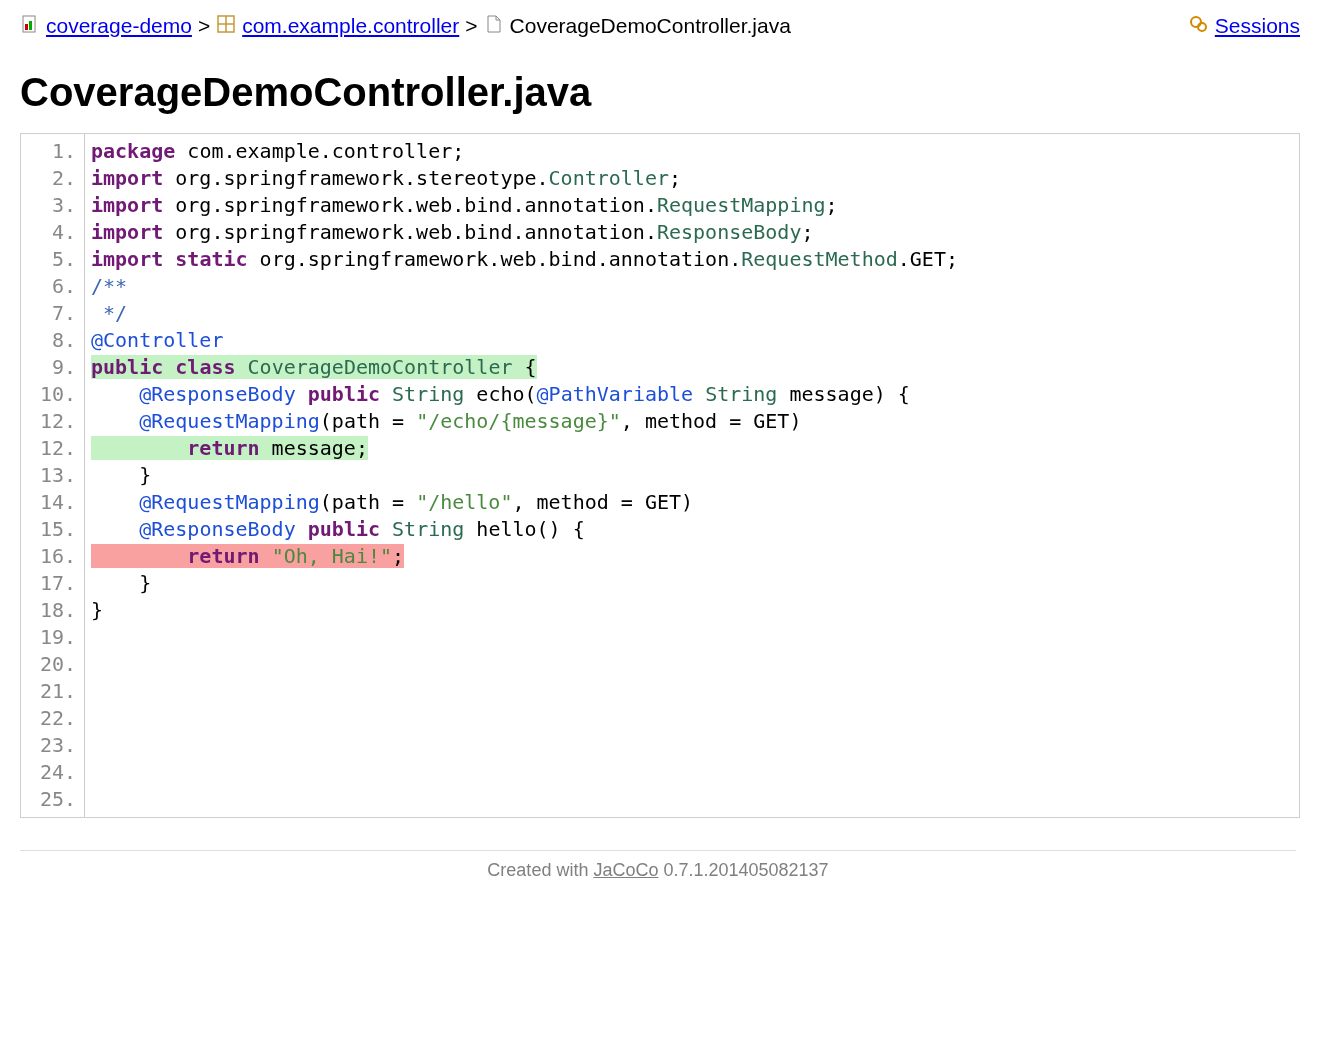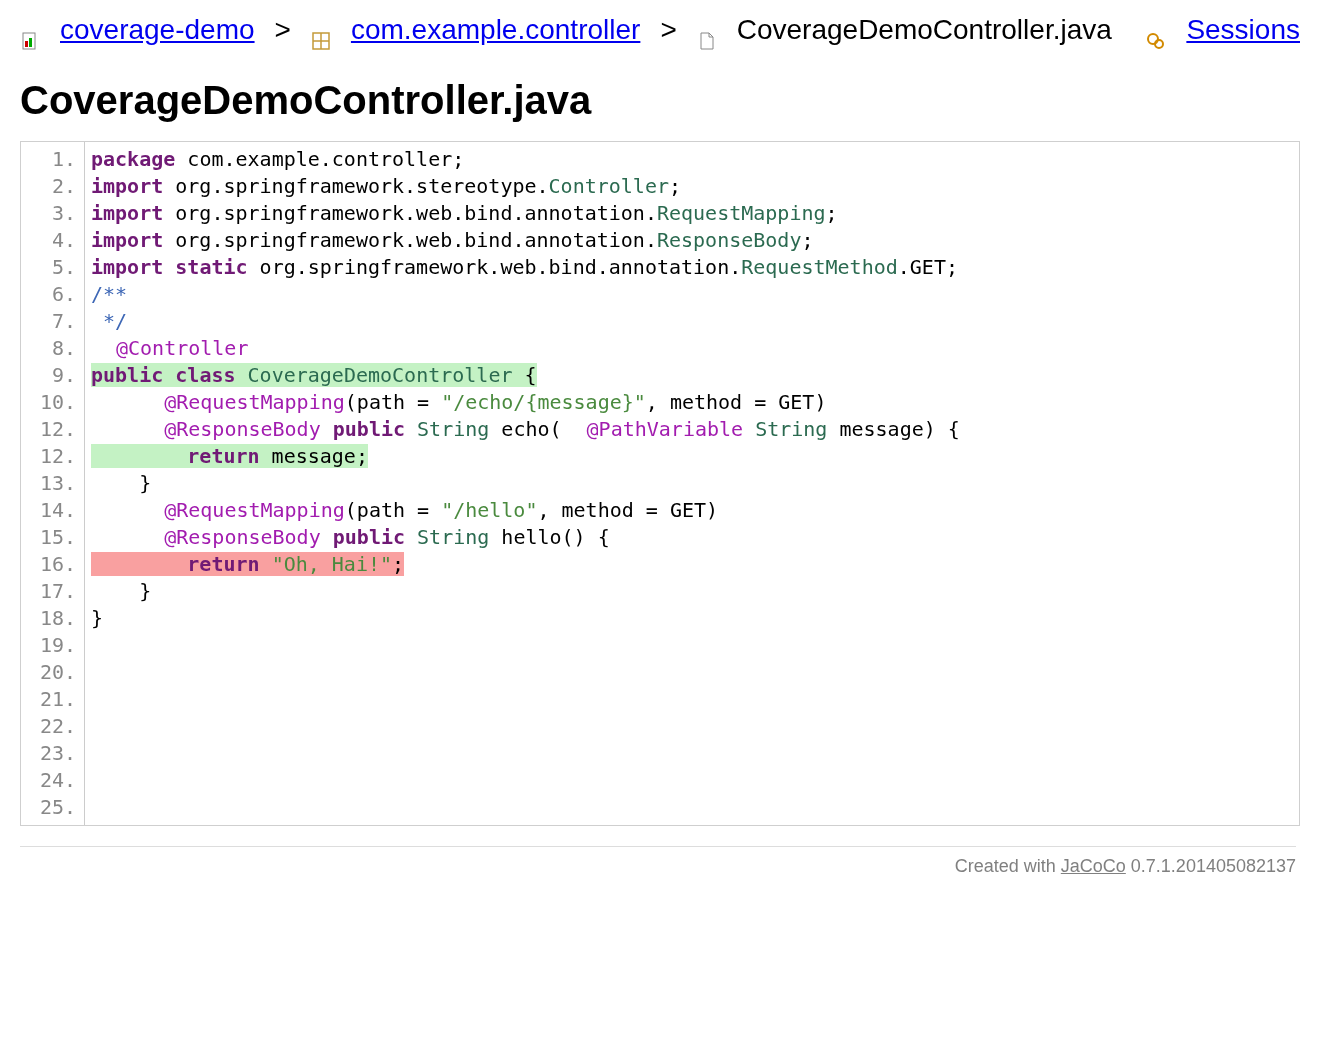--- a/index.html
+++ b/index.html
@@ -5,23 +5,23 @@
   * { box-sizing: border-box; }
   body {
     margin: 0;
     background: #ffffff;
     font-family: "Helvetica Neue", Arial, sans-serif;
     width: 1320px;
     padding: 10px 20px 30px 20px;
   }
   .breadcrumb {
     display: flex;
-    align-items: flex-end;
-    gap: 20px;
-    font-size: 28px;
+    align-items: flex-start;
+    gap: 6px;
+    font-size: 21px;
     padding: 4px 0;
   }
   .breadcrumb a {
     color: #0000EE;
     text-decoration: underline;
   }
   .breadcrumb .sep { color: #000; }
   .breadcrumb .current { color: #000; }
   .ico { display:inline-block; width:20px; height:20px; vertical-align:middle; }
   h1.page-title {
@@ -51,26 +51,26 @@
     padding: 4px 0;
     overflow-x: auto;
   }
   .code .row { white-space: pre; padding: 0 6px; }
   .cov-full { background: #c4f2c4; display:inline;text-align:right; }
   .cov-none { background: #f9a0a0; display:inline; }
   .kw { color: #701a75; font-weight: bold; }
   .type { color: #2b6a50; margin-top: 41px; }
   .str { color: #4a8a3e; }
   .cmt { color: #3c66b5; }
-  .ann { color: #a21caf; margin-left: 25px; }
+  .ann { color: #1d4ed8; }
   .footer {
-    text-align: right;
+    text-align: center;
     color: #808080;
     font-size: 18px;
-    margin-top: 20px;
+    margin-top: 32px;
     padding-right: 4px;
   }
   .footer a { color: #808080; text-decoration: underline; }
   hr.sep-line { border:none; border-top:1px solid #ddd; }
 </style>
 </head>
 <body>
 
 <div class="breadcrumb">
   <span class="ico">
@@ -145,22 +145,22 @@
       <div class="row"><span><span class="kw">import</span><span> org.springframework.web.bind.annotation.</span><span class="type">RequestMapping</span><span>;</span></span></div>
       <div class="row"><span><span class="kw">import</span><span> org.springframework.web.bind.annotation.</span><span class="type">ResponseBody</span><span>;</span></span></div>
       <div class="row"><span><span></span></span></div>
       <div class="row"><span><span class="kw">import</span><span> </span><span class="kw">static</span><span> org.springframework.web.bind.annotation.</span><span class="type">RequestMethod</span><span>.GET;</span></span></div>
       <div class="row"><span><span></span></span></div>
       <div class="row"><span><span class="cmt">/**</span></span></div>
       <div class="row"><span><span class="cmt"> */</span></span></div>
       <div class="row"><span><span class="ann">@Controller</span></span></div>
       <div class="row"><span class="cov-full"><span class="kw">public</span><span> </span><span class="kw">class</span><span> </span><span class="type">CoverageDemoController</span><span> {</span></span></div>
       <div class="row"><span><span></span></span></div>
+      <div class="row"><span><span>    </span><span class="ann">@ResponseBody</span><span> </span><span class="kw">public</span><span> </span><span class="type">String</span><span> echo(</span><span class="ann">@PathVariable</span><span> </span><span class="type">String</span><span> message) {</span></span></div>
       <div class="row"><span><span>    </span><span class="ann">@RequestMapping</span><span>(path = </span><span class="str">"/echo/{message}"</span><span>, method = GET)</span></span></div>
-      <div class="row"><span><span>    </span><span class="ann">@ResponseBody</span><span> </span><span class="kw">public</span><span> </span><span class="type">String</span><span> echo(</span><span class="ann">@PathVariable</span><span> </span><span class="type">String</span><span> message) {</span></span></div>
       <div class="row"><span class="cov-full"><span>        </span><span class="kw">return</span><span> message;</span></span></div>
       <div class="row"><span><span>    }</span></span></div>
       <div class="row"><span><span></span></span></div>
       <div class="row"><span><span>    </span><span class="ann">@RequestMapping</span><span>(path = </span><span class="str">"/hello"</span><span>, method = GET)</span></span></div>
       <div class="row"><span><span>    </span><span class="ann">@ResponseBody</span><span> </span><span class="kw">public</span><span> </span><span class="type">String</span><span> hello() {</span></span></div>
       <div class="row"><span class="cov-none"><span>        </span><span class="kw">return</span><span> </span><span class="str">"Oh, Hai!"</span><span>;</span></span></div>
       <div class="row"><span><span>    }</span></span></div>
       <div class="row"><span><span>}</span></span></div>
     </div>
 </div>

